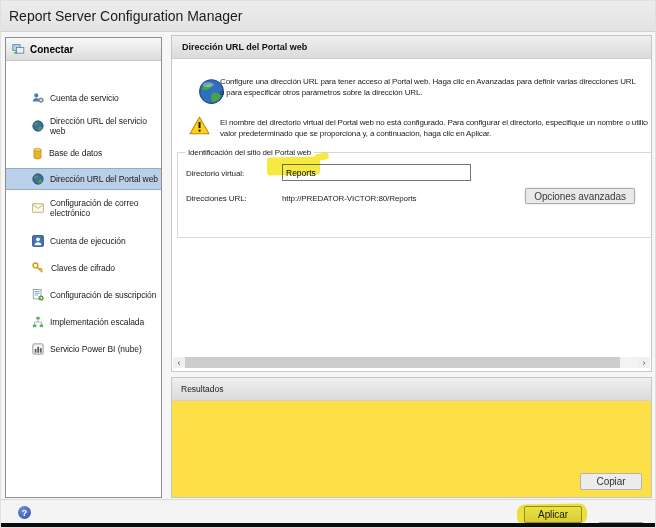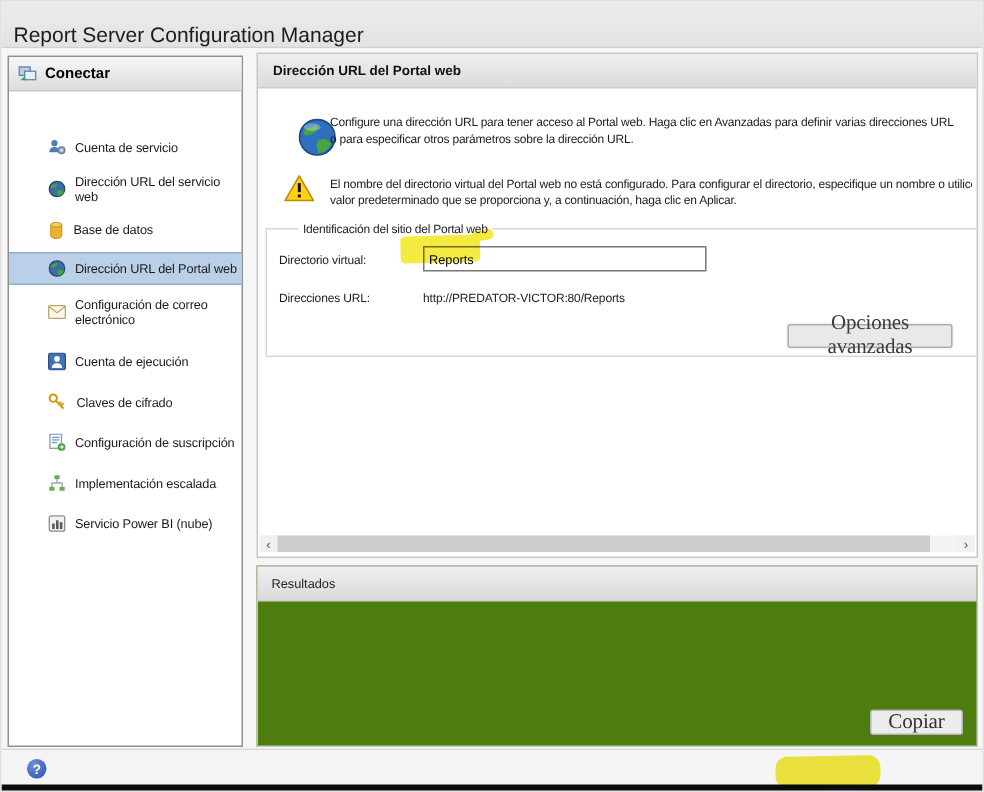--- a/index.html
+++ b/index.html
@@ -1,20 +1,20 @@
 <!DOCTYPE html>
 <html><head>
 <meta charset="utf-8">
 <style>
   html,body{margin:0;padding:0;}
   .window{position:relative;width:656px;height:528px;background:#f6f6f6;
     font-family:"Liberation Sans",sans-serif;overflow:hidden;border:1px solid #e0e0e0;box-sizing:border-box;}
   .titlebar{position:absolute;left:0;top:0;width:100%;height:31px;
     background:linear-gradient(#ececec,#e3e3e3);border-bottom:1px solid #d2d2d2;
-    display:flex;align-items:flex-end;padding-left:8px;box-sizing:border-box;
+    display:flex;align-items:center;padding-left:8px;box-sizing:border-box;
     font-size:14px;color:#1c1c1c;}
   
   .sidebar{position:absolute;left:4px;top:36px;width:157px;height:461px;background:#ffffff;
     border:1px solid #8f8f8f;box-sizing:border-box;}
   .sidebar-header{height:22px;background:linear-gradient(#f8f8f8,#dcdcdc);
     border-bottom:1px solid #c6c6c6;display:flex;align-items:center;gap:5px;
     padding-left:6px;font-size:10px;font-weight:bold;color:#000;}
   .tree-item{position:absolute;left:0;width:100%;height:20px;display:flex;align-items:center;
     gap:6px;font-size:8.5px;color:#1a1a1a;padding-left:26px;box-sizing:border-box;letter-spacing:-0.1px;}
   .tree-item.server{padding-left:9px;font-size:8.5px;}
@@ -26,36 +26,36 @@
     border:1px solid #c6c6c6;box-sizing:border-box;overflow:hidden;}
   .panel-header{height:22px;background:linear-gradient(#efefef,#dbdbdb);border-bottom:1px solid #cccccc;
     display:flex;align-items:center;padding-left:10px;font-size:9px;font-weight:600;color:#111;}
   .smalltext{font-size:8px;letter-spacing:-0.15px;color:#1c1c1c;line-height:11px;white-space:nowrap;overflow:hidden;}
   .desc-block{position:absolute;left:48px;top:40px;right:3px;}
   .warn-block{position:absolute;left:48px;top:81px;right:3px;}
   .globe-big{position:absolute;left:26px;top:42px;}
   .warn-ic{position:absolute;left:17px;top:80px;}
   .groupbox{position:absolute;left:5px;top:116px;width:650px;height:84px;border:1px solid #d8d8d8;}
   .groupbox .legend{position:absolute;left:7px;top:-5px;background:#fff;padding:0 3px;
-    font-size:8px;letter-spacing:-0.15px;color:#1c1c1c;margin-left:14px;}
+    font-size:8px;letter-spacing:-0.15px;color:#1c1c1c;}
   .fld-label{position:absolute;left:8px;font-size:8px;letter-spacing:-0.1px;color:#1c1c1c;}
   .vd-input{position:absolute;left:104px;top:11px;width:184px;height:15px;border:1px solid #777;
     font-family:"Liberation Sans",sans-serif;font-size:8.5px;padding:0 0 0 3px;background:#fff;color:#000;}
   .url-value{position:absolute;left:104px;top:41px;font-size:8px;color:#1c1c1c;letter-spacing:-0.1px;}
   .btn{background:linear-gradient(#f7f7f7,#e0e0e0);border:1px solid #9a9a9a;border-radius:2px;
-    font-size:14px;letter-spacing:-0.1px;color:#222;display:flex;align-items:center;justify-content:center;
-    font-family:Liberation Serif, serif;box-sizing:border-box;margin-top:28px;}
+    font-size:10px;letter-spacing:-0.1px;color:#222;display:flex;align-items:center;justify-content:center;
+    font-family:Liberation Sans, sans-serif;box-sizing:border-box;}
   .btn-advanced{position:absolute;left:347px;top:35px;width:110px;height:16px;background:#e9e9e9;border-color:#adadad;color:#3c3c3c;box-shadow:0 0 0 1px #f2f2f2;}
   
   .hscroll{position:absolute;left:1px;right:1px;top:321px;height:11px;background:#f3f3f3;display:flex;align-items:stretch;}
   .hscroll .arrow{width:12px;display:flex;align-items:center;justify-content:center;font-size:9px;color:#555;background:#f0f0f0;}
   .hscroll .track{flex:1;position:relative;}
   .hscroll .thumb{position:absolute;left:0px;top:0;bottom:0;right:18px;background:#cdcdcd;}
   
-  .results-panel{position:absolute;left:170px;top:376px;width:481px;height:121px;background:#4d7c0f;
+  .results-panel{position:absolute;left:170px;top:376px;width:481px;height:121px;background:#fde047;
     border:1px solid #c6c6c6;box-sizing:border-box;}
   .results-header{height:22px;background:linear-gradient(#efefef,#dadada);border-bottom:1px solid #d0d0d0;
     display:flex;align-items:center;padding-left:9px;font-size:8.5px;color:#222;}
   .btn-copy{position:absolute;right:9px;bottom:7px;width:62px;height:17px;background:#ececec;border-color:#b3b3b3;color:#333;}
   
   .footer{position:absolute;left:0;top:498px;width:100%;height:25px;background:#f4f4f4;border-top:1px solid #dadada;}
   .help-circle{position:absolute;left:17px;top:6px;width:13px;height:13px;border-radius:50%;
     background:radial-gradient(circle at 35% 30%,#6f8fd8,#2a4fae);color:#fff;font-size:9px;font-weight:bold;
     display:flex;align-items:center;justify-content:center;}
   .btn-apply{position:absolute;left:523px;top:6px;width:58px;height:17px;}

